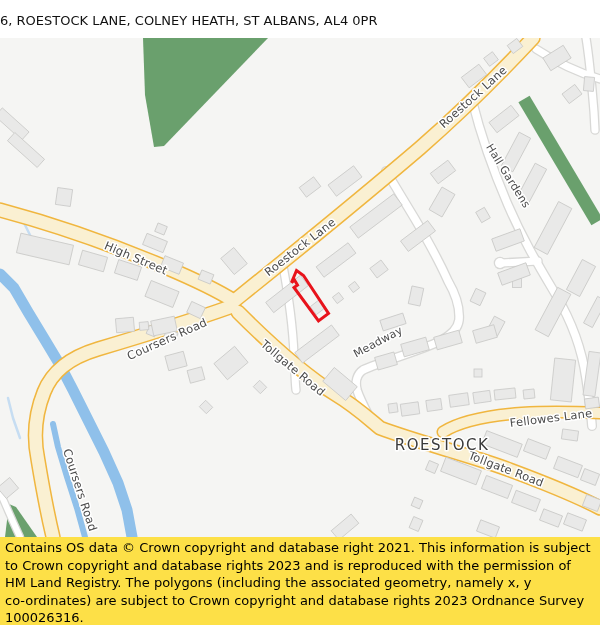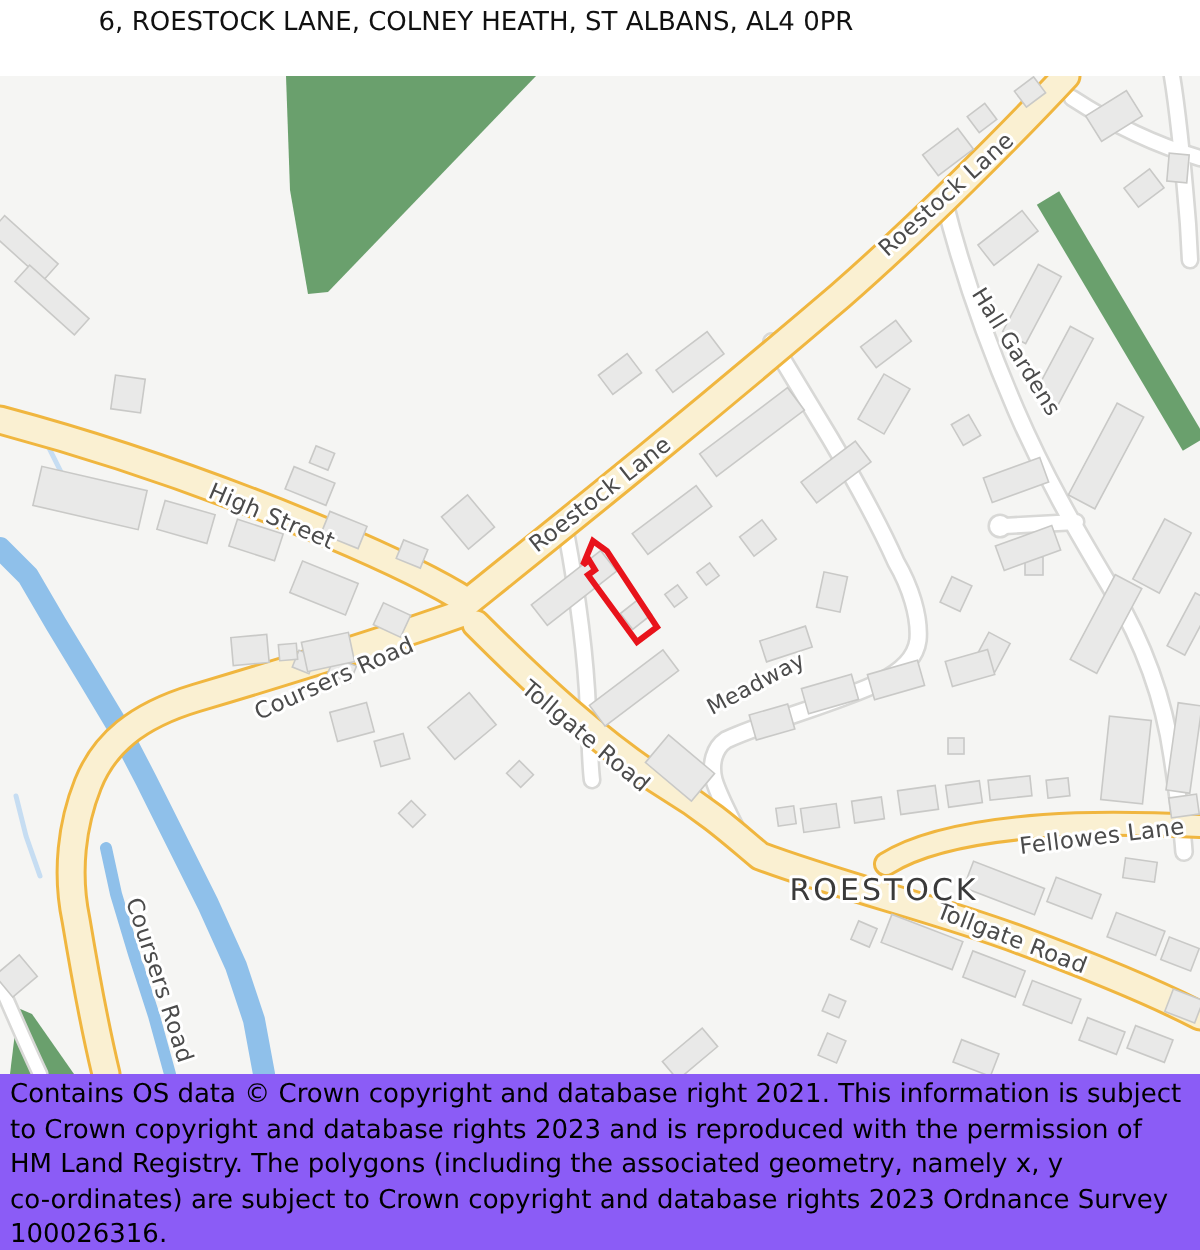--- a/index.html
+++ b/index.html
@@ -2,29 +2,29 @@
 <html><head>
 <meta charset="utf-8">
 <style>
   html,body{margin:0;padding:0;}
   body{
     width:600px;height:625px;overflow:hidden;background:#ffffff;
     font-family:"DejaVu Sans","Liberation Sans",sans-serif;
   }
   .header{
     width:476px;height:38px;background:#ffffff;
-    display:flex;flex-direction:column;align-items:center;justify-content:flex-start;
+    display:flex;flex-direction:row;align-items:center;justify-content:flex-start;
     padding-top:3px;box-sizing:border-box;
   }
   .header .title{font-size:13px;color:#111;line-height:17px;white-space:nowrap;}
   .header .subtitle{font-size:13px;color:#111;line-height:17px;white-space:nowrap;}
   #map{display:block;}
   .footer{
     width:600px;height:88px;box-sizing:border-box;
-    padding:2px 5px 0 5px;background:#8b5cf6;
+    padding:2px 5px 0 5px;background:#fde047;
     font-size:13px;color:#000;line-height:17.6px;
     white-space:pre-line;
   }
 </style>
 </head>
 <body>
 
 <div class="header">
   <div class="title">6, ROESTOCK LANE, COLNEY HEATH, ST ALBANS, AL4 0PR</div>
 </div>

